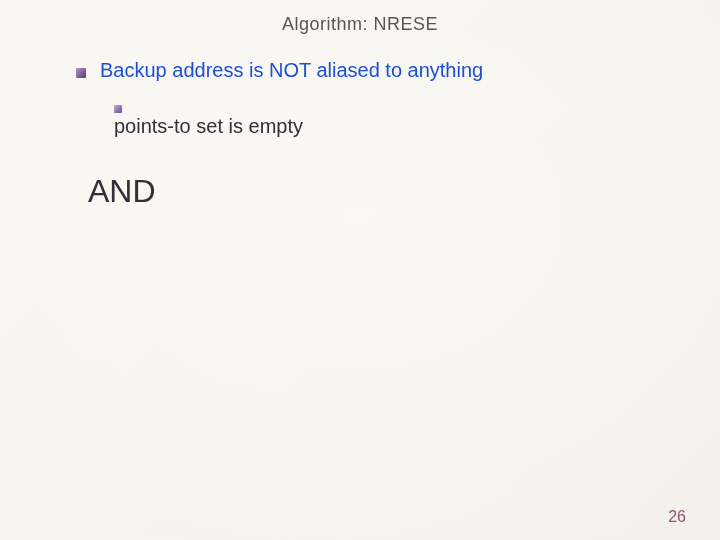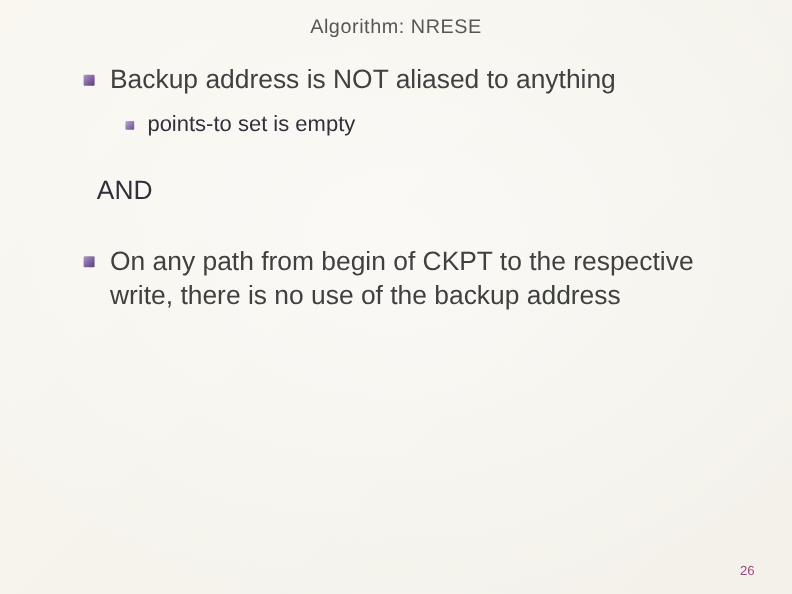--- a/index.html
+++ b/index.html
@@ -29,63 +29,64 @@
     font-size: 18px;
     color: #5a5555;
     font-weight: normal;
     margin: 4px 0 22px 0;
     letter-spacing: 0.5px;
   }
   .bullet-l1 {
     display: flex;
     align-items: flex-start;
     margin: 6px 0 12px 26px;
-    font-size: 24px;
+    font-size: 20px;
     line-height: 1.3;
-    color: #404040;
+    color: #1d4ed8;
   }
   .bullet-l1 .marker {
     flex: 0 0 auto;
     width: 10px;
     height: 10px;
     margin-top: 11px;
     margin-right: 14px;
     background: linear-gradient(135deg, #b099c9 0%, #7a5d9a 60%, #5a3f78 100%);
     border-radius: 1px;
   }
   .bullet-l2 {
     display: flex;
     align-items: flex-start;
     margin: 2px 0 10px 64px;
     font-size: 20px;
     line-height: 1.3;
     color: #322e3a;
+    flex-direction: column;
   }
   .bullet-l2 .marker {
     flex: 0 0 auto;
     width: 8px;
     height: 8px;
     margin-top: 10px;
     margin-right: 12px;
     background: linear-gradient(135deg, #c2a8da 0%, #8c6fad 60%, #6b5089 100%);
     border-radius: 1px;
   }
   .and-row {
-    font-size: 24px;
+    font-size: 32px;
     margin: 34px 0 34px 38px;
     color: #322e3a;
   }
   .bullet-text {
     flex: 1 1 auto;
   }
   .page-num {
     position: absolute;
     bottom: 14px;
     right: 34px;
-    font-size: 12px;
+    font-size: 16px;
     color: #9a4a7a;
   }
 </style>
 </head>
 <body>
 
 <div class="slide">
 
   <div class="title">Algorithm: NRESE</div>
 
@@ -94,20 +95,16 @@
     <span class="bullet-text">Backup address is NOT aliased to anything</span>
   </div>
 
   <div class="bullet-l2">
     <span class="marker"></span>
     <span class="bullet-text">points-to set is empty</span>
   </div>
 
   <div class="and-row">AND</div>
 
-  <div class="bullet-l1">
-    <span class="marker"></span>
-    <span class="bullet-text">On any path from begin of CKPT to the respective write, there is no use of the backup address</span>
-  </div>
 
 
   <div class="page-num">26</div>
 </div>
 
 </body></html>

